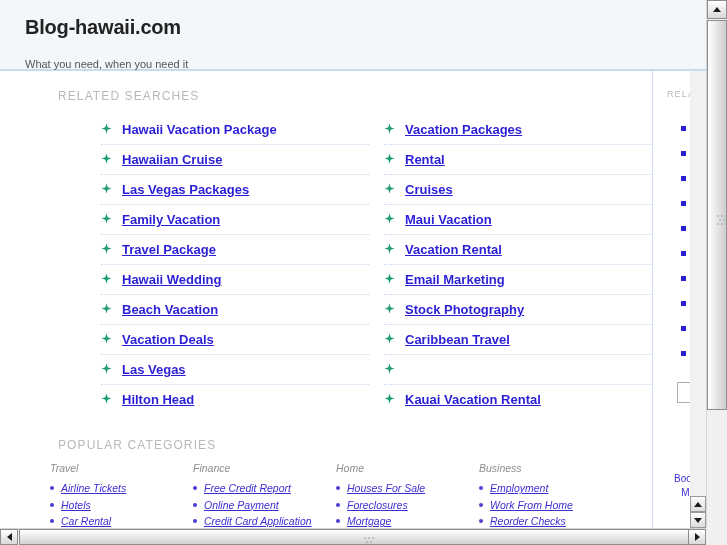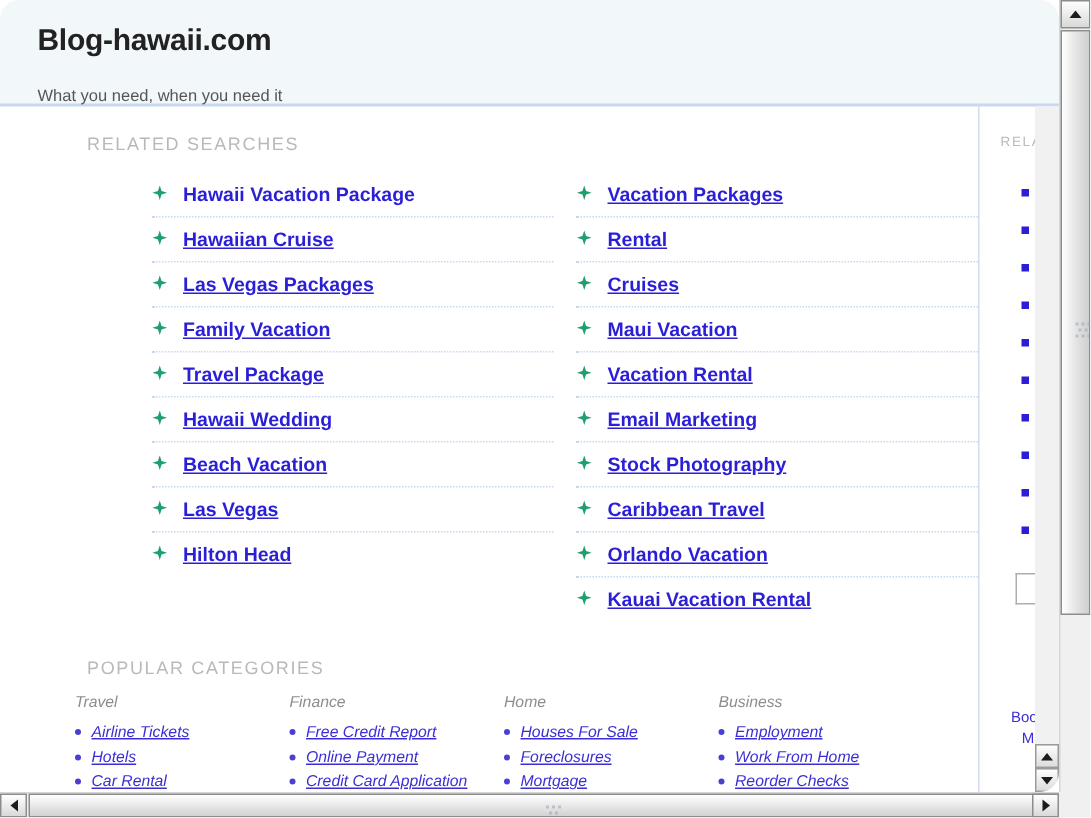--- a/index.html
+++ b/index.html
@@ -17,21 +17,20 @@
   }
 
   
   #page {
     position: absolute;
     left: 0; top: 0;
     width: 706px;
     height: 528px;
     overflow: hidden;
     background: #ffffff;
-    border-radius: 13px;
   }
 
   
   .site-header {
     height: 71px;
     background: #f2f7fa;
     border-bottom: 2px solid #c9d9ee;
     box-sizing: border-box;
     padding: 16px 0 0 25px;
   }
@@ -410,20 +409,28 @@
                   </svg>
                 </span>
                 <a class="rs-link">Beach Vacation</a>
               </div>
               <div class="rs-item">
                 <span class="rs-bullet">
                   <svg width="11" height="11" viewBox="0 0 11 11" aria-hidden="true">
                     <path d="M5.5 0.6 L6.7 4.3 L10.4 5.5 L6.7 6.7 L5.5 10.4 L4.3 6.7 L0.6 5.5 L4.3 4.3 Z" fill="#1f9e6e"></path>
                   </svg>
                 </span>
+                <a class="rs-link">Vacation Deals</a>
+              </div>
+              <div class="rs-item">
+                <span class="rs-bullet">
+                  <svg width="11" height="11" viewBox="0 0 11 11" aria-hidden="true">
+                    <path d="M5.5 0.6 L6.7 4.3 L10.4 5.5 L6.7 6.7 L5.5 10.4 L4.3 6.7 L0.6 5.5 L4.3 4.3 Z" fill="#1f9e6e"></path>
+                  </svg>
+                </span>
                 <a class="rs-link">Las Vegas</a>
               </div>
               <div class="rs-item">
                 <span class="rs-bullet">
                   <svg width="11" height="11" viewBox="0 0 11 11" aria-hidden="true">
                     <path d="M5.5 0.6 L6.7 4.3 L10.4 5.5 L6.7 6.7 L5.5 10.4 L4.3 6.7 L0.6 5.5 L4.3 4.3 Z" fill="#1f9e6e"></path>
                   </svg>
                 </span>
                 <a class="rs-link">Hilton Head</a>
               </div>
@@ -492,21 +499,20 @@
                   </svg>
                 </span>
                 <a class="rs-link">Caribbean Travel</a>
               </div>
               <div class="rs-item">
                 <span class="rs-bullet">
                   <svg width="11" height="11" viewBox="0 0 11 11" aria-hidden="true">
                     <path d="M5.5 0.6 L6.7 4.3 L10.4 5.5 L6.7 6.7 L5.5 10.4 L4.3 6.7 L0.6 5.5 L4.3 4.3 Z" fill="#1f9e6e"></path>
                   </svg>
                 </span>
-                <a class="rs-link">Orlando Vacation</a>
               </div>
               <div class="rs-item">
                 <span class="rs-bullet">
                   <svg width="11" height="11" viewBox="0 0 11 11" aria-hidden="true">
                     <path d="M5.5 0.6 L6.7 4.3 L10.4 5.5 L6.7 6.7 L5.5 10.4 L4.3 6.7 L0.6 5.5 L4.3 4.3 Z" fill="#1f9e6e"></path>
                   </svg>
                 </span>
                 <a class="rs-link">Kauai Vacation Rental</a>
               </div>
             </div>

